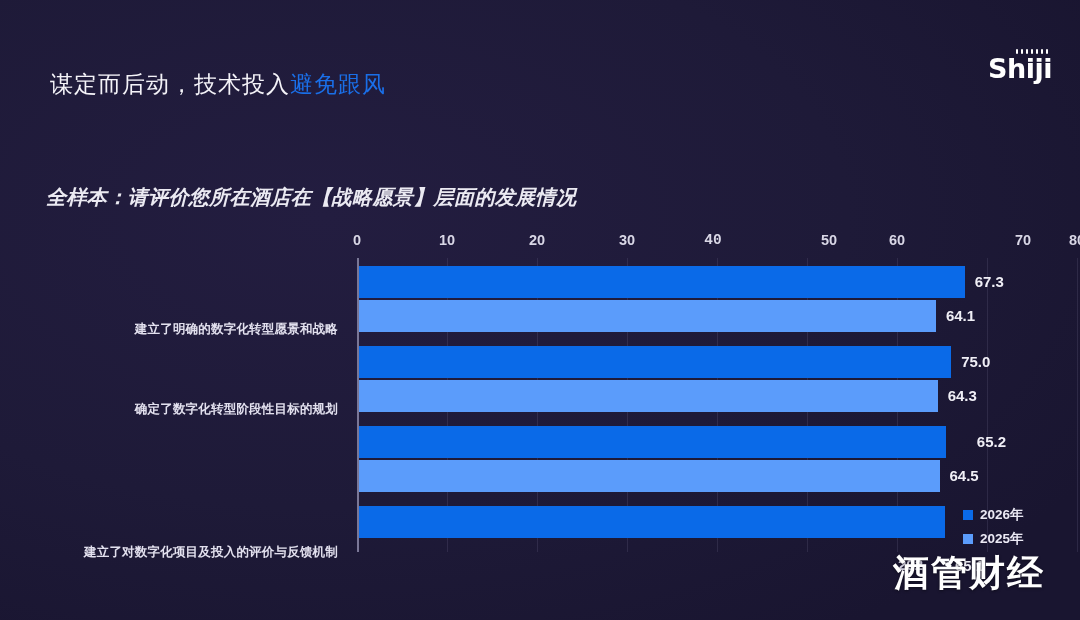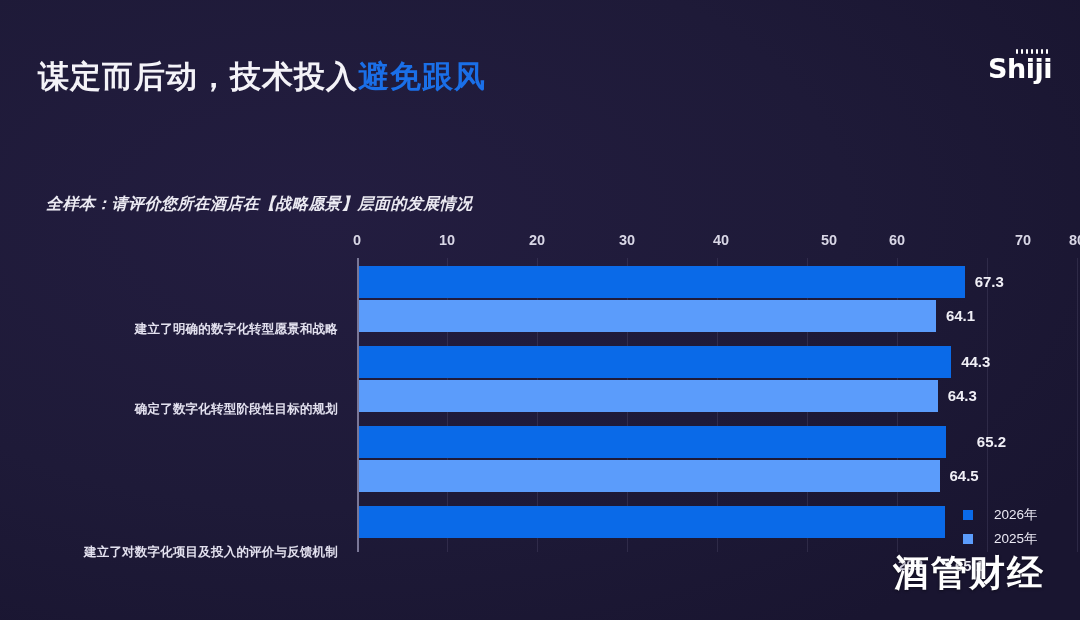--- a/index.html
+++ b/index.html
@@ -70,37 +70,37 @@
   }
   .title-line-1 {
     font-size: 29px;
     font-weight: 700;
     color: #f2f1f7;
     line-height: 1.25;
     letter-spacing: 1px;
     margin: 0 0 18px 0;
   }
   .title-line-2 {
-    font-size: 31px;
-    font-weight: 700;
+    font-size: 23px;
+    font-weight: 400;
     color: #f4f3f8;
     line-height: 1.25;
     letter-spacing: 1px;
-    margin: 0;
+    margin: 12px;
     white-space: nowrap;
   }
   .title-highlight {
     color: #1a6fe8;
   }
 
   #subtitle {
     position: absolute;
     left: 46px;
-    top: 194px;
-    font-size: 16px;
+    top: 184px;
+    font-size: 20px;
     font-weight: 700;
     font-style: italic;
     color: #ebeaf2;
     letter-spacing: 0.4px;
     white-space: nowrap;
   }
 
   
   #chart {
     position: absolute;
@@ -195,23 +195,23 @@
     position: absolute;
     left: 963px;
     top: 506px;
     display: flex;
     flex-direction: column;
     gap: 6px;
   }
   .legend-item {
     display: flex;
     align-items: center;
-    gap: 21px;
+    gap: 7px;
     font-size: 13.5px;
-    font-weight: 400;
+    font-weight: 700;
     color: #eceaf5;
     white-space: nowrap;
   }
   .legend-swatch {
     width: 10px;
     height: 10px;
     flex: 0 0 auto;
   }
 
   
@@ -259,42 +259,42 @@
   </div>
 
   <div id="subtitle">全样本：请评价您所在酒店在【战略愿景】层面的发展情况</div>
 
   <div id="chart">
     <div id="ticks">
         <div class="tick-label" style="left: 0px;">0</div>
         <div class="tick-label" style="left: 90px;">10</div>
         <div class="tick-label" style="left: 180px;">20</div>
         <div class="tick-label" style="left: 270px;">30</div>
-        <div class="tick-label" style="left: 364px;">40</div>
+        <div class="tick-label" style="left: 356px; font-family: Liberation Mono, monospace;">40</div>
         <div class="tick-label" style="left: 464px; margin-left: 8px;">50</div>
         <div class="tick-label" style="left: 540px;">60</div>
         <div class="tick-label" style="left: 630px; margin-left: 36px;">70</div>
         <div class="tick-label" style="left: 720px;">80</div>
       </div>
     <div id="plot">
       <div class="axis-line"></div>
     <div class="gridline" style="left: 90px;"></div>
         <div class="gridline" style="left: 180px;"></div>
         <div class="gridline" style="left: 270px;"></div>
         <div class="gridline" style="left: 360px;"></div>
         <div class="gridline" style="left: 450px;"></div>
         <div class="gridline" style="left: 540px;"></div>
         <div class="gridline" style="left: 630px;"></div>
         <div class="gridline" style="left: 720px;"></div>
         <div class="bar s2026" style="top: 8px; width: 605.7px; background: rgb(10, 106, 232);"></div>
         <div class="bar-value" style="top: 8px; left: 617.7px;">67.3</div>
         <div class="bar s2025" style="top: 42px; width: 576.9px; background: rgb(91, 156, 251);"></div>
         <div class="bar-value" style="top: 42px; left: 588.9px;">64.1</div>
         <div class="bar s2026" style="top: 88px; width: 592.2px; background: rgb(10, 106, 232);"></div>
-        <div class="bar-value" style="top: 88px; left: 604.2px;">44.3</div>
+        <div class="bar-value" style="top: 88px; left: 604.2px;">75.0</div>
         <div class="bar s2025" style="top: 122px; width: 578.7px; background: rgb(91, 156, 251);"></div>
         <div class="bar-value" style="top: 122px; left: 590.7px;">64.3</div>
         <div class="bar s2026" style="top: 168px; width: 586.8px; background: rgb(10, 106, 232);"></div>
         <div class="bar-value" style="top: 168px; left: 598.8px; margin-left: 21px;">65.2</div>
         <div class="bar s2025" style="top: 202px; width: 580.5px; background: rgb(91, 156, 251);"></div>
         <div class="bar-value" style="top: 202px; left: 592.5px;">64.5</div>
         <div class="bar s2026" style="top: 248px; width: 585.9px; background: rgb(10, 106, 232);"></div>
         <div class="bar-value" style="top: 256px; left: 597.9px; margin-top: 36px;">65.1</div>
       </div>
   </div>

